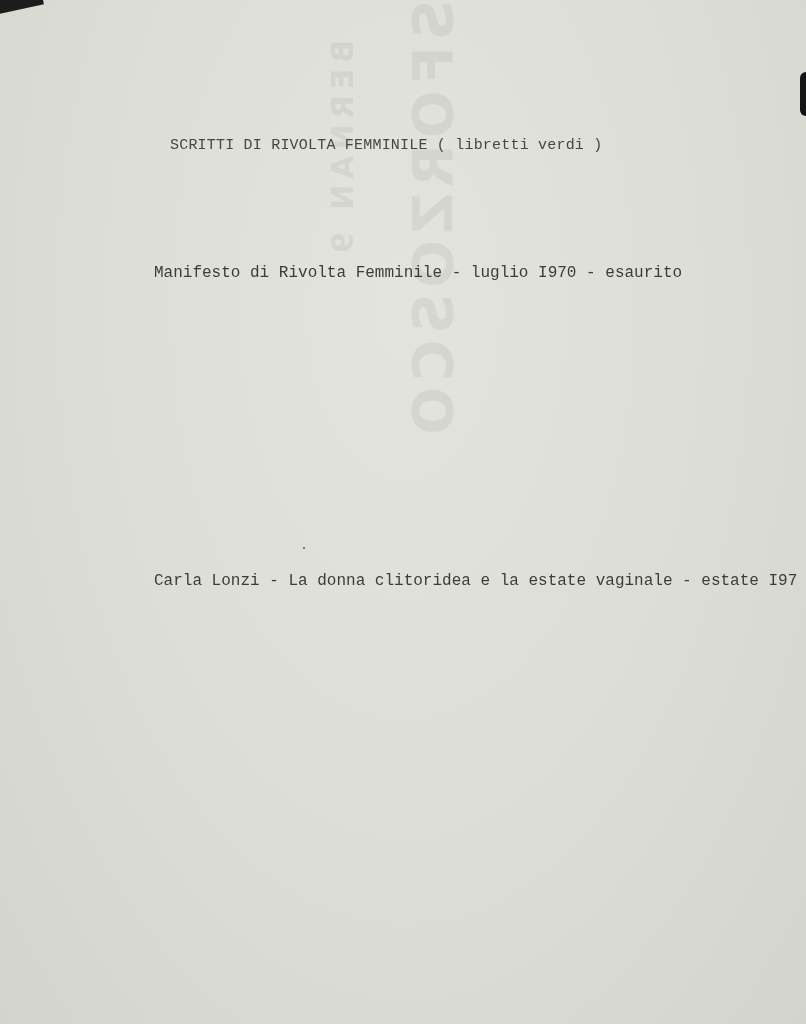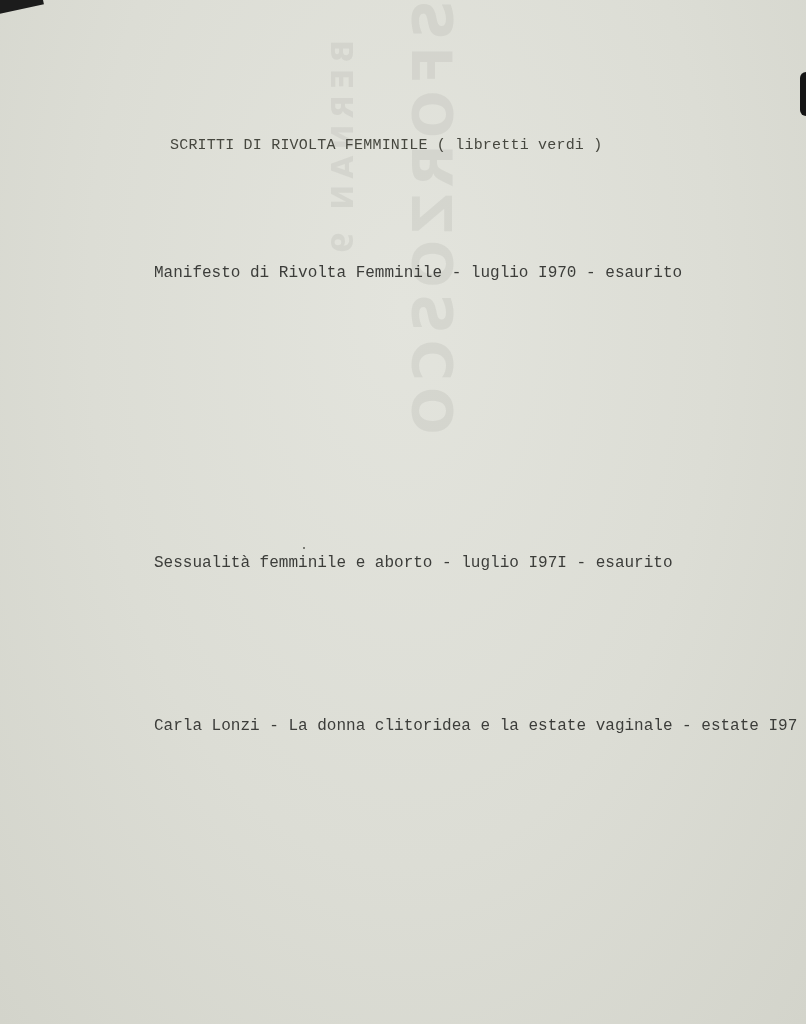--- a/index.html
+++ b/index.html
@@ -102,23 +102,20 @@
     <div class="title">SCRITTI DI RIVOLTA FEMMINILE ( libretti verdi )</div>
 
     <div class="entry">
       <span class="line">Manifesto di Rivolta Femminile - luglio I970 - esaurito</span>
     </div>
 
 
     <div class="entry">
     </div>
 
-    <div class="entry">
-      <span class="line">Sessualità femminile e aborto - luglio I97I - esaurito</span>
-    </div>
 
     <div class="entry">
       <span class="line">Carla Lonzi - La donna clitoridea e la estate vaginale - estate I97</span>
       
     </div>
 
     
 
     
 

